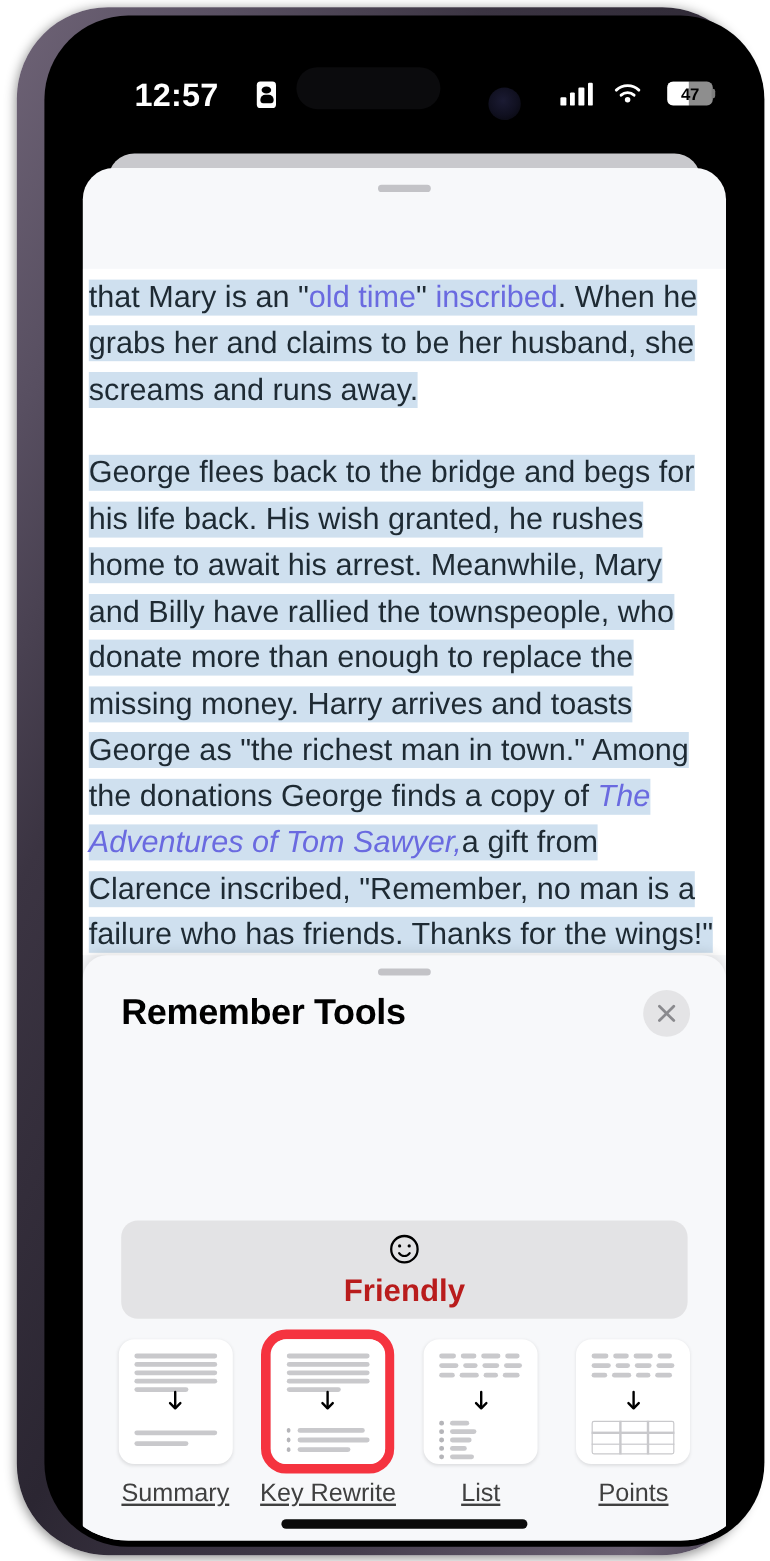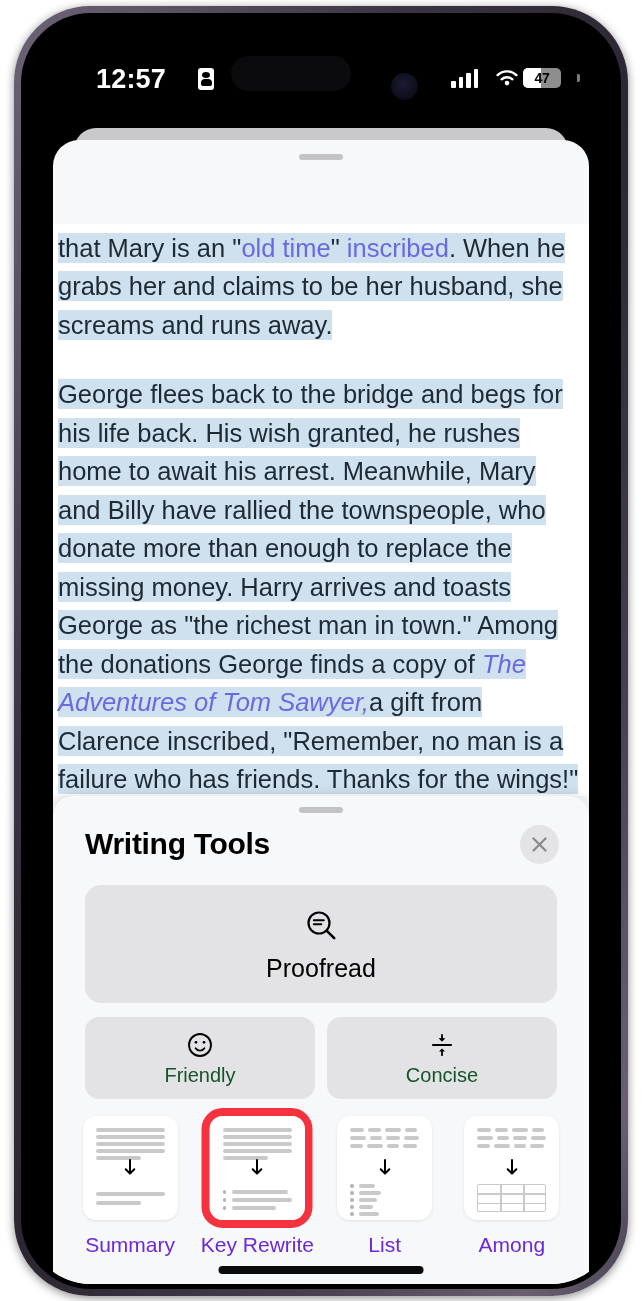--- a/index.html
+++ b/index.html
@@ -19,20 +19,21 @@
     background: linear-gradient(118deg,#6e6376 0%,#584f61 14%,#3b3442 30%,#2b2632 52%,#453d4d 74%,#6a6072 92%,#4a4354 100%);
     padding: 7px;
     box-shadow: 0 2px 10px rgba(0,0,0,.45);
   }
   #phone-inner {
     width: 100%; height: 100%;
     border-radius: 70px;
     background: #000;
     padding: 5px;
     overflow: hidden;
+    margin-left: 16px;
   }
   #screen {
     position: relative;
     width: 100%; height: 100%;
     border-radius: 65px;
     background: #000;
     overflow: hidden;
   }
 
   
@@ -69,21 +70,21 @@
     background: radial-gradient(circle at 45% 40%, #1b1b33 0%, #101020 55%, #050509 100%);
   }
   #signal-bars { position: absolute; right: 138px; top: 50px; display: flex; align-items: flex-end; gap: 3px; height: 20px; }
   #signal-bars i { display:block; width:4.5px; background:#fff; border-radius:1px; }
   #signal-bars i:nth-child(1){height:7px;}
   #signal-bars i:nth-child(2){height:11px;}
   #signal-bars i:nth-child(3){height:15px;}
   #signal-bars i:nth-child(4){height:19px;}
   #wifi-icon { position:absolute; right: 96px; top: 50px; width: 26px; height: 20px; }
   #battery {
-    position: absolute; right: 55px; top: 50px;
+    position: absolute; right: 38px; top: 50px;
     width: 38px; height: 20px; border-radius: 5px;
     background: #8e8e8e; overflow: hidden;
   }
   #battery-fill { position:absolute; left:0; top:0; bottom:0; width:47%; background:#fff; }
   #battery-text {
     position: absolute; inset: 0; color:#000; font-size: 14px; font-weight: bold;
     display:flex; align-items:center; justify-content:center; letter-spacing:-.3px;
   }
   #battery-cap { position:absolute; right:36px; top:56px; width:3px; height:8px; background:#7d7d7d; border-radius:0 2px 2px 0; }
 
@@ -181,21 +182,21 @@
     flex: 1; height: 118px; border-radius: 16px; background: #e3e3e5;
     border: none; cursor: pointer;
     display: flex; flex-direction: column; align-items: center; justify-content: center; gap: 9px;
   }
   .tool-big .label { font-size: 25px; color: #000; }
   .tool-small {
     flex: 1; height: 82px; border-radius: 14px; background: #e3e3e5;
     border: none; cursor: pointer;
     display: flex; flex-direction: column; align-items: center; justify-content: center; gap: 4px;
   }
-  .tool-small .label { font-size: 20px; color: #14532d; font-weight: normal; }
+  .tool-small .label { font-size: 26px; color: #b91c1c; font-weight: bold; }
 
   
   #row-formats {
     position: absolute; left: 0; right: 0; top: 320px;
     display: flex; padding: 0 18px; gap: 9px;
   }
   .fmt-item {
     flex: 1; display: flex; flex-direction: column; align-items: center;
     background: none; border: none; cursor: pointer; padding: 0;
     position: relative;
@@ -205,21 +206,21 @@
     box-shadow: 0 1px 3px rgba(0,0,0,.10);
     position: relative; overflow: hidden;
   }
   .fmt-item.selected .fmt-card { box-shadow: none; }
   .fmt-sel-ring {
     position: absolute; left: 50%; transform: translateX(-50%); top: -8px;
     width: 111px; height: 120px; border-radius: 21px;
     border: 8px solid #f5333f; display: none;
   }
   .fmt-item.selected .fmt-sel-ring { display: block; }
-  .fmt-label { margin-top: 13px; font-size: 21px; color: #6d28d9; }
+  .fmt-label { margin-top: 13px; font-size: 21px; color: #404040; text-decoration: underline; }
 
   .ln { position: absolute; height: 4px; border-radius: 2px; background: #c9c9cc; }
   .dash { position:absolute; height: 4px; border-radius: 2px; background: #c9c9cc; }
   .bullet { position: absolute; width: 3.5px; height: 3.5px; border-radius: 50%; background: #b5b5b9; }
   .fmt-arrow { position: absolute; left: 50%; transform: translateX(-50%); top: 42px; }
 
   
   #home-indicator {
     position: absolute; left: 50%; transform: translateX(-50%); bottom: 10px;
     width: 205px; height: 8px; border-radius: 4px; background: #0b0b0b;
@@ -265,58 +266,39 @@
           <div id="doc-body">
               <p><span class="hl"><span>the transport ship were killed. George finds that Mary is an "</span><span class="lnk">old time</span><span>" </span><span class="lnk">inscribed</span><span>. When he grabs her and claims to be her husband, she screams and runs away.</span></span></p>
               <p><span class="hl"><span>George flees back to the bridge and begs for his life back. His wish granted, he rushes home to await his arrest. Meanwhile, Mary and Billy have rallied the townspeople, who donate more than enough to replace the missing money. Harry arrives and toasts George as "the richest man in town." Among the donations George finds a copy of </span><span class="lnk-i">The Adventures of Tom Sawyer,</span><span>a gift from Clarence inscribed, "Remember, no man is a failure who has friends. Thanks for the wings!" When a bell on the Christmas tree rings, George's youngest daughter, Zuzu, explains that "every time a bell rings, an angel gets his wings", while the people are singing "</span></span></p>
             </div>
         </div>
         <div id="selection-caret"></div>
         <div id="selection-handle"></div>
 
         <div id="writing-tools-panel">
           <div id="wt-grabber"></div>
-          <div id="wt-title">Writing Tools</div>
+          <div id="wt-title">Remember Tools</div>
           <button id="close-button">
             <svg width="19" height="19" viewBox="0 0 19 19">
               <path d="M3.5 3.5l12 12M15.5 3.5l-12 12" stroke="#8a8a8e" stroke-width="2.3" stroke-linecap="round"></path>
             </svg>
           </button>
 
           <div class="tools-row" id="row-primary">
-            <button class="tool-big">
-              <svg width="39" height="39" viewBox="0 0 39 39">
-                <circle cx="17" cy="17" r="10.5" stroke="#000" stroke-width="2.2" fill="none"></circle>
-                <path d="M24.8 24.8l7.4 7.4" stroke="#000" stroke-width="2.6" stroke-linecap="round"></path>
-                <path d="M11.8 14.3h10M11.8 18.3h7.5" stroke="#000" stroke-width="1.9" stroke-linecap="round"></path>
-              </svg>
-              <span class="label">Proofread</span>
-            </button>
           </div>
 
           <div class="tools-row" id="row-tones">
             <button class="tool-small">
               <svg width="30" height="30" viewBox="0 0 30 30">
                 <circle cx="15" cy="15" r="11" stroke="#000" stroke-width="1.9" fill="none"></circle>
                 <circle cx="11" cy="12.3" r="1.35" fill="#000"></circle>
                 <circle cx="19" cy="12.3" r="1.35" fill="#000"></circle>
                 <path d="M10.6 18.2c1.2 1.7 2.7 2.5 4.4 2.5s3.2-.8 4.4-2.5" stroke="#000" stroke-width="1.8" fill="none" stroke-linecap="round"></path>
               </svg>
               <span class="label">Friendly</span>
-            </button>
-            <button class="tool-small">
-              <svg width="30" height="30" viewBox="0 0 30 30">
-                <path d="M6 15h18" stroke="#000" stroke-width="2.1" stroke-linecap="round"></path>
-                <path d="M15 4.5v5.2M11.8 8.2L15 11.4l3.2-3.2" fill="#000"></path>
-                <path d="M15 4.8v4.4" stroke="#000" stroke-width="1.8" stroke-linecap="round"></path>
-                <path d="M11.9 8.4h6.2L15 11.6z" fill="#000"></path>
-                <path d="M15 25.2v-4.4" stroke="#000" stroke-width="1.8" stroke-linecap="round"></path>
-                <path d="M11.9 21.6h6.2L15 18.4z" fill="#000"></path>
-              </svg>
-              <span class="label">Concise</span>
             </button>
           </div>
 
           <div id="row-formats">
               <button class="fmt-item">
                 <div class="fmt-card">
                   <div class="ln" style="left:13px;top:12px;width:69px"></div>
                   <div class="ln" style="left:13px;top:19px;width:69px"></div>
                   <div class="ln" style="left:13px;top:26px;width:69px"></div>
                   <div class="ln" style="left:13px;top:33px;width:69px"></div>
@@ -399,21 +381,21 @@
                   <svg class="fmt-arrow" width="17" height="19" viewBox="0 0 17 19">
                     <path d="M8.5 2v13" stroke="#000" stroke-width="2" stroke-linecap="round"></path>
                     <path d="M4.2 11.2l4.3 4.4 4.3-4.4" stroke="#000" stroke-width="2" fill="none" stroke-linecap="round" stroke-linejoin="round"></path>
                   </svg>
                   <div style="position:absolute;left:13px;top:68px;width:69px;height:28px;border:1.4px solid #c9c9cc;border-radius:2px"></div>
                   <div style="position:absolute;left:13px;top:77.3px;width:69px;height:1.4px;background:#c9c9cc"></div>
                   <div style="position:absolute;left:13px;top:86.6px;width:69px;height:1.4px;background:#c9c9cc"></div>
                   <div style="position:absolute;left:36px;top:68px;width:1.4px;height:28px;background:#c9c9cc"></div>
                   <div style="position:absolute;left:59px;top:68px;width:1.4px;height:28px;background:#c9c9cc"></div>
                 </div>
-                <div class="fmt-label">Among</div>
+                <div class="fmt-label">Points</div>
               </button>
             </div>
 
         </div>
 
         <div id="home-indicator"></div>
       </div>
     </div>
   </div>
 </div>

